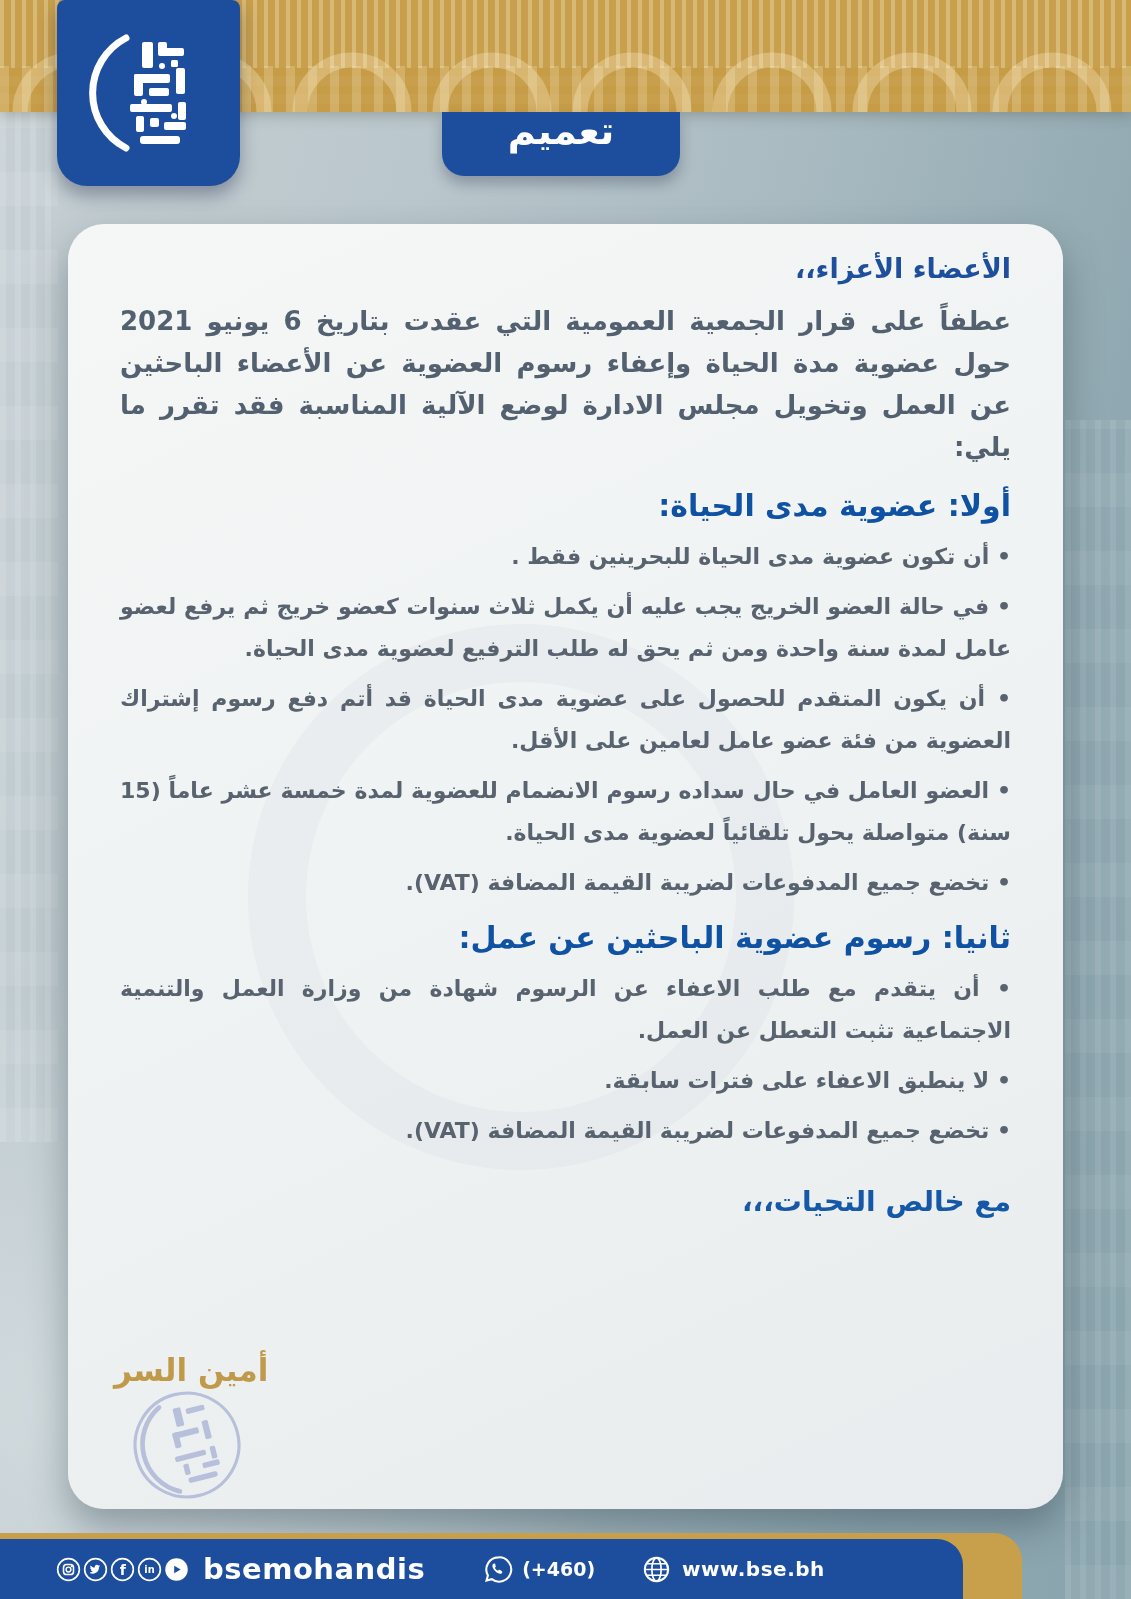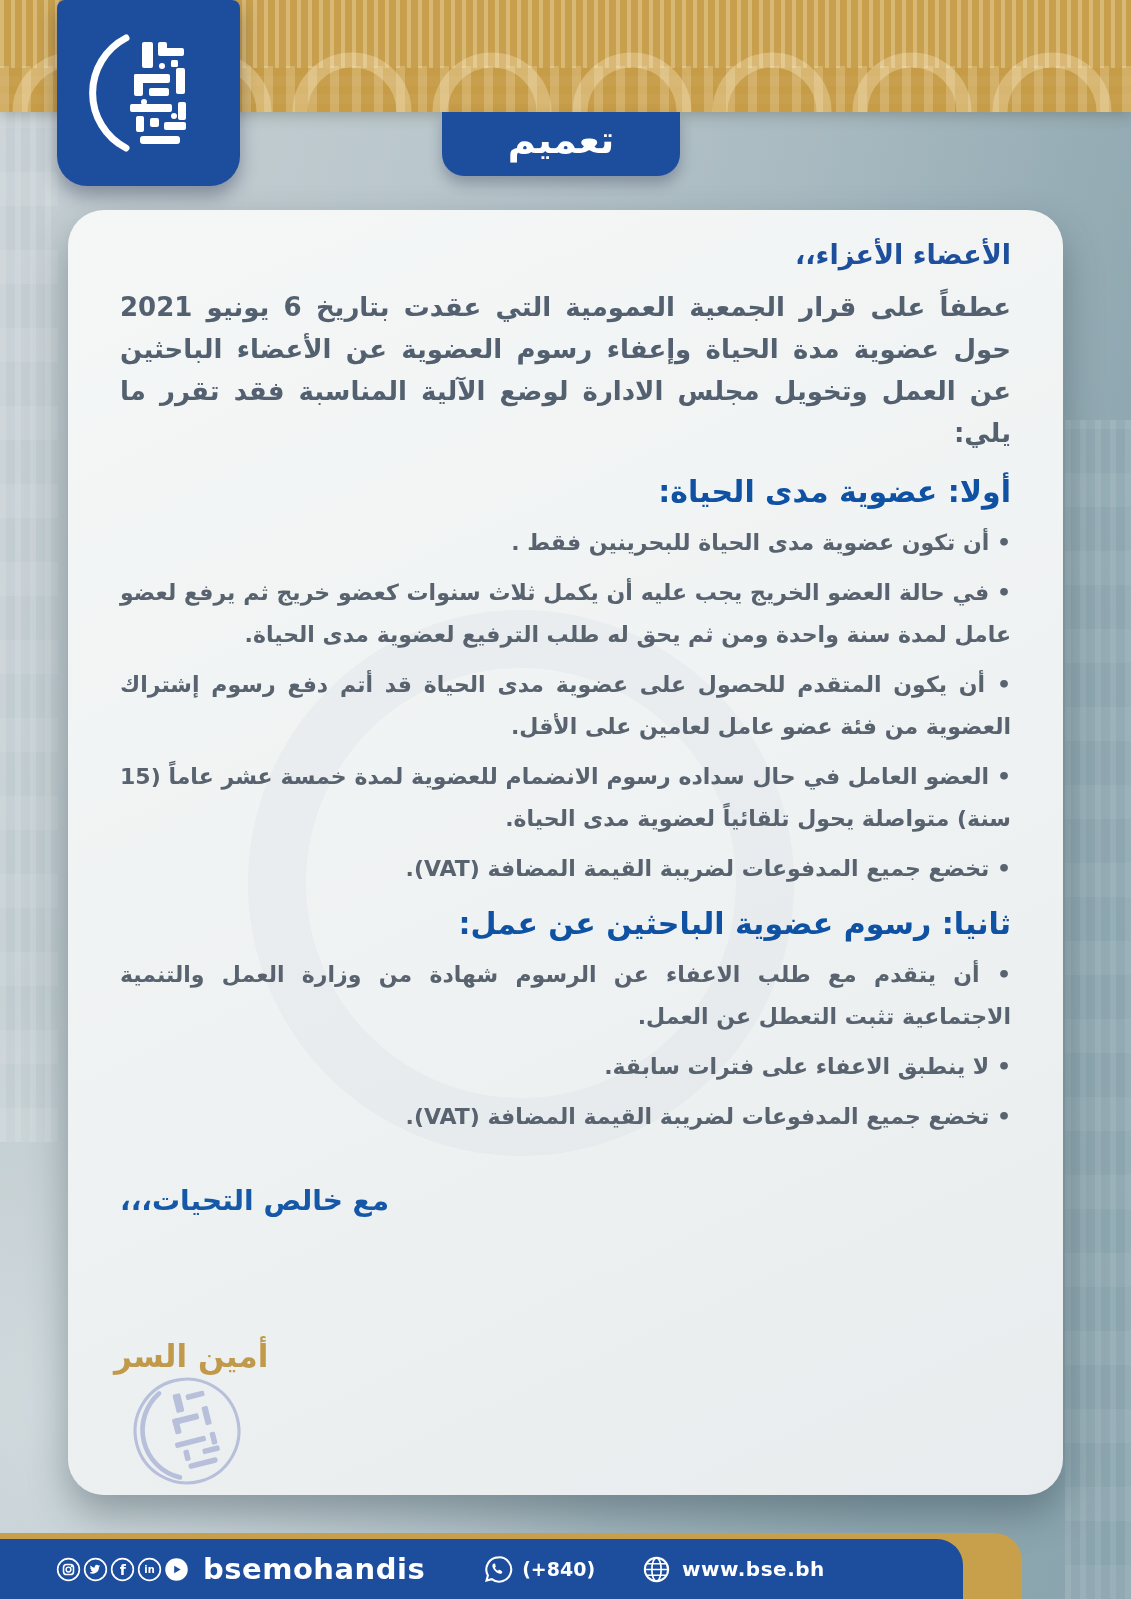--- a/index.html
+++ b/index.html
@@ -30,37 +30,37 @@
 
   
   .logo-badge{position:absolute;left:57px;top:0;width:183px;height:186px;background:#1d4e9e;
     border-radius:8px 8px 30px 30px;box-shadow:0 10px 18px rgba(20,30,60,0.35);
     display:flex;align-items:center;justify-content:center;color:#ffffff;}
   .emblem{width:150px;height:150px;}
 
   
   .circular-tab{position:absolute;left:442px;top:112px;width:238px;height:64px;background:#1d4e9e;
     border-radius:0 0 22px 22px;box-shadow:0 8px 14px rgba(20,30,60,0.28);
-    display:flex;align-items:center;justify-content:center;}
+    display:flex;align-items:flex-start;justify-content:center;}
   .circular-tab span{color:#fff;font-size:38px;font-weight:bold;line-height:1;padding-bottom:8px;}
 
   
-  .card{position:absolute;left:68px;top:210px;width:995px;height:1285px;
+  .card{position:absolute;left:68px;top:224px;width:995px;height:1285px;
     background:linear-gradient(155deg,#f5f7f7 0%,#eff2f2 55%,#e8ecee 100%);
     border-radius:36px;box-shadow:0 18px 38px rgba(35,55,65,0.38);}
   .card-watermark{position:absolute;left:180px;top:400px;width:430px;height:430px;border-radius:50%;
     border:58px solid rgba(150,165,195,0.08);}
   .content{position:absolute;inset:0;padding:24px 52px 0 52px;direction:rtl;text-align:right;}
   .greeting{color:#1d4f9c;font-size:27px;font-weight:bold;line-height:42px;margin:0 0 10px;}
   .subject{color:#bf9a4a;font-size:29px;font-weight:bold;line-height:42px;margin:0 0 14px;}
   .intro{color:#53606f;font-size:26px;font-weight:bold;line-height:42px;text-align:justify;margin:0 0 16px;}
   .section-heading{color:#0f51a3;font-size:30px;font-weight:bold;line-height:44px;margin:12px 0 8px;}
   .bullet{color:#58636f;font-size:22px;font-weight:bold;line-height:42px;text-align:justify;margin:0 0 8px;}
   .bullet::before{content:"\2022\00a0";}
-  .closing{color:#1558a8;font-size:28px;font-weight:bold;text-align:left;margin:46px 0 0;}
+  .closing{color:#1558a8;font-size:28px;font-weight:bold;text-align:right;margin:33px 0 0;}
   .signature{position:absolute;left:46px;top:1128px;color:#c09a4a;font-size:31px;font-weight:bold;}
   .stamp{position:absolute;left:60px;top:1162px;width:118px;height:118px;color:#8d99c9;opacity:.55;
     transform:rotate(-14deg);}
 
   
   .footer-gold{position:absolute;left:0;top:1533px;width:1022px;height:66px;background:#c8a04c;
     border-radius:0 28px 0 0;}
   .footer-bar{position:absolute;left:0;top:1539px;width:963px;height:60px;background:#1d4e9e;
     border-radius:0 26px 0 0;display:flex;align-items:center;color:#fff;box-sizing:border-box;
     padding-left:56px;}
@@ -198,21 +198,21 @@
         <circle cx="12" cy="12" r="10.8" fill="#fff"></circle>
         <path d="M9.8 8.4v7.2l6.2-3.6z" fill="#1d4e9e"></path>
       </svg>
     </div>
     <span class="handle">bsemohandis</span>
 
     <svg class="icon30 wa" viewBox="0 0 24 24">
       <path d="M12 2.6a9.4 9.4 0 0 0-8.2 14l-1.1 4 4.1-1.1A9.4 9.4 0 1 0 12 2.6z" fill="none" stroke="#fff" stroke-width="1.6"></path>
       <path fill="#fff" d="M9.4 7.6c-.5-.5-1.3-.4-1.7.2-.7 1-.6 2.9 1.5 5.2 2.1 2.3 4 2.7 5.1 2.1.7-.4.8-1.2.3-1.7l-1.4-1c-.4-.3-.9-.2-1.2.1l-.5.5c-.8-.3-2.1-1.5-2.4-2.3l.5-.5c.3-.3.4-.9.1-1.2z"></path>
     </svg>
-    <span class="code">(+840)</span>
+    <span class="code">(+460)</span>
 
     <svg class="icon30 globe" viewBox="0 0 24 24">
       <circle cx="12" cy="12" r="9" fill="none" stroke="#fff" stroke-width="1.6"></circle>
       <ellipse cx="12" cy="12" rx="3.6" ry="9" fill="none" stroke="#fff" stroke-width="1.3"></ellipse>
       <path d="M3.4 12h17.2M4.6 7.6h14.8M4.6 16.4h14.8" fill="none" stroke="#fff" stroke-width="1.2"></path>
     </svg>
     <span class="site">www.bse.bh</span>
   </div>
 
 </div>

